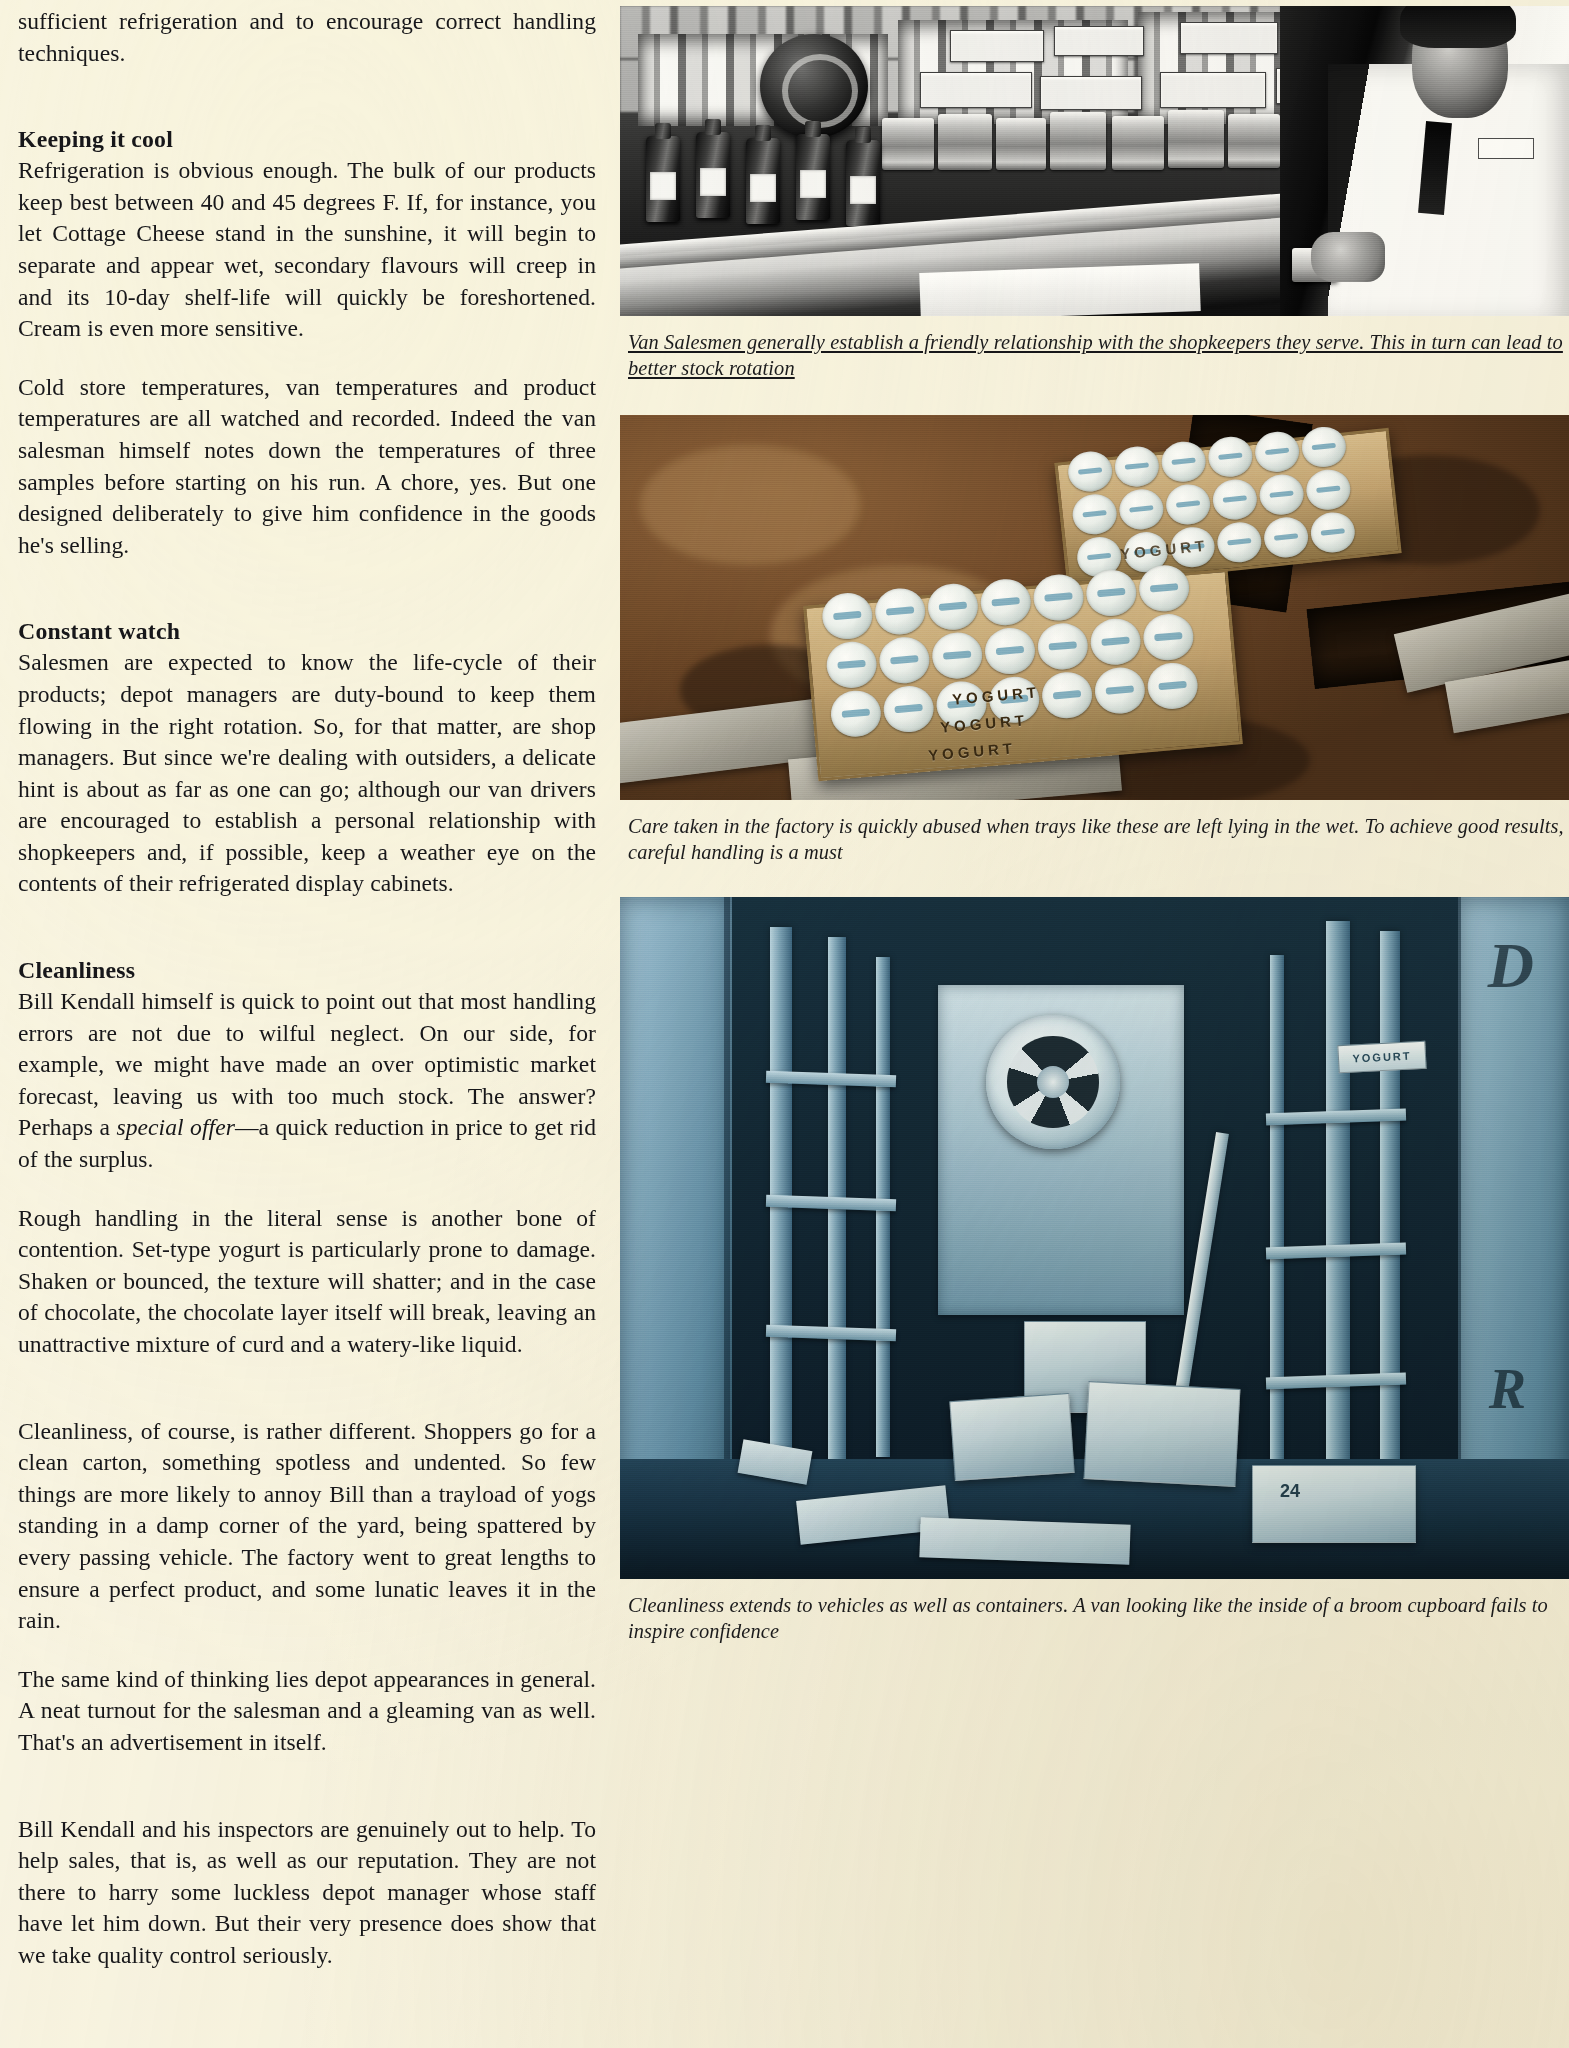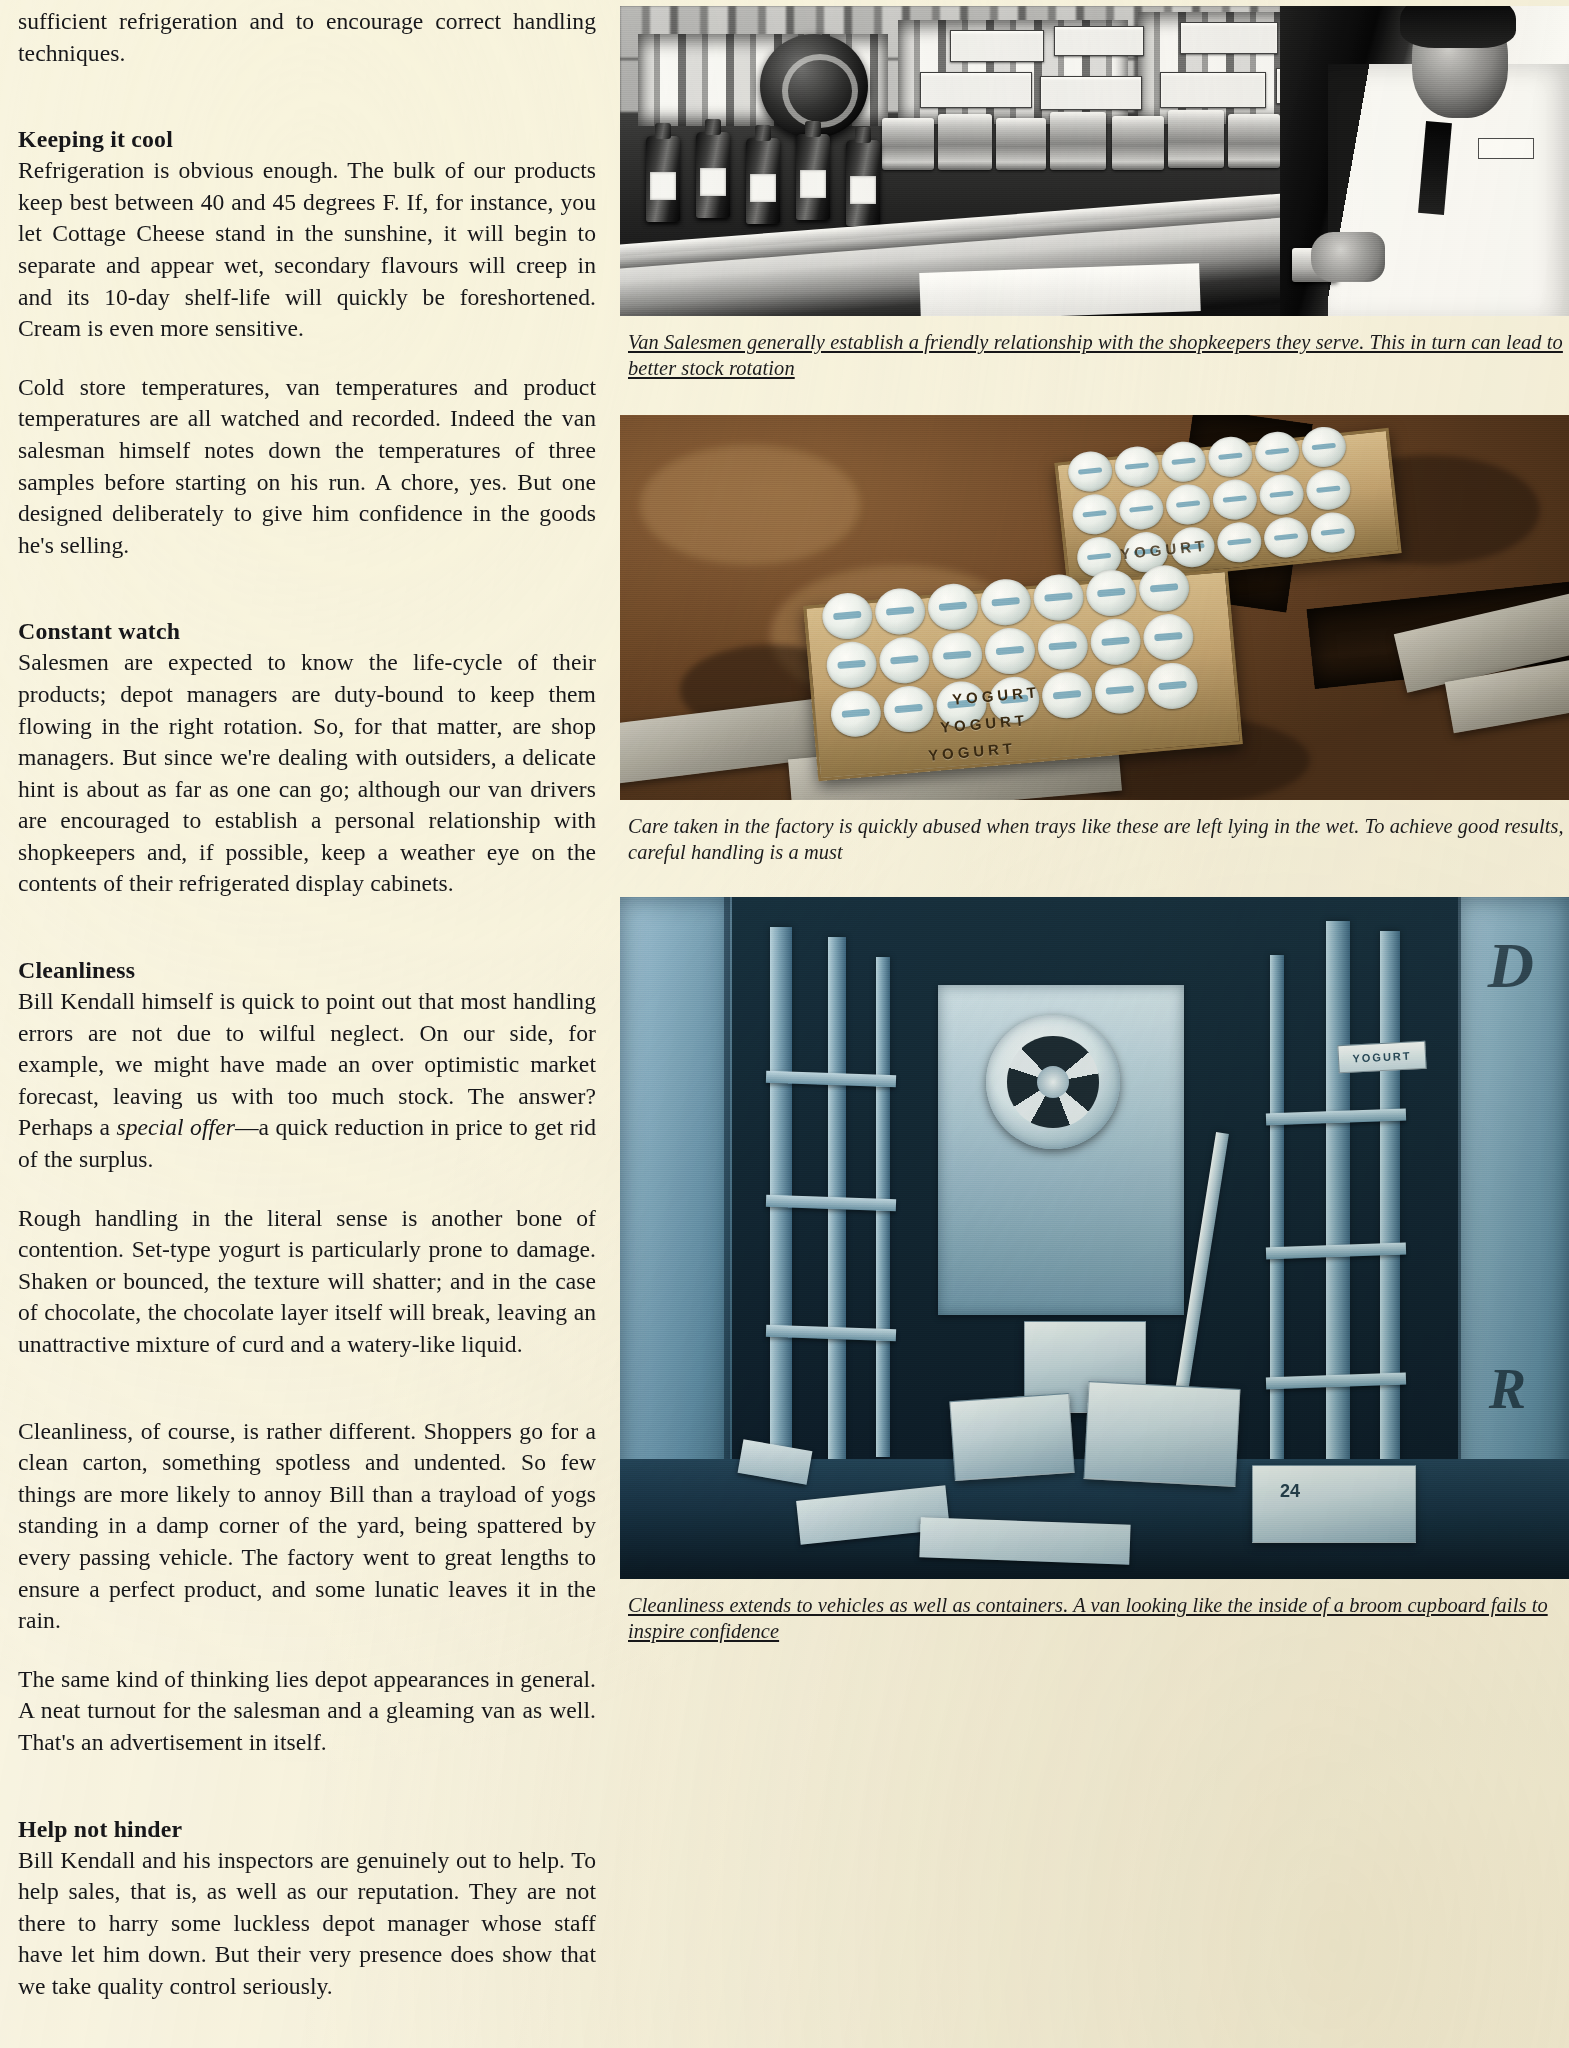--- a/index.html
+++ b/index.html
@@ -449,21 +449,20 @@
     <p class="para">
       <span>Bill Kendall himself is quick to point out that most handling errors are not due to wilful neglect. On our side, for example, we might have made an over optimistic market forecast, leaving us with too much stock. The answer? Perhaps a </span><span class="ital">special offer</span><span>—a quick reduction in price to get rid of the surplus.</span>
     </p>
     <p class="para">Rough handling in the literal sense is another bone of contention. Set-type yogurt is particularly prone to damage. Shaken or bounced, the texture will shatter; and in the case of chocolate, the chocolate layer itself will break, leaving an unattractive mixture of curd and a watery-like liquid.</p>
 
     <div class="sect-gap"></div>
     <p class="para">Cleanliness, of course, is rather different. Shoppers go for a clean carton, something spotless and undented. So few things are more likely to annoy Bill than a trayload of yogs standing in a damp corner of the yard, being spattered by every passing vehicle. The factory went to great lengths to ensure a perfect product, and some lunatic leaves it in the rain.</p>
     <p class="para">The same kind of thinking lies depot appearances in general. A neat turnout for the salesman and a gleaming van as well. That's an advertisement in itself.</p>
 
     <div class="sect-gap"></div>
-    <h2 class="sect-head">Help not hinder</h2>
     <p class="para">Bill Kendall and his inspectors are genuinely out to help. To help sales, that is, as well as our reputation. They are not there to harry some luckless depot manager whose staff have let him down. But their very presence does show that we take quality control seriously.</p>
 
   </div>
 
   <div class="photo-col">
 
     <div class="figure" style="margin-top:6px;text-decoration:underline;">
       <div class="photo1">
         <div class="p1-bgshelf"></div>
 
@@ -591,21 +590,21 @@
         <div class="p2-crate-label" style="left:332px; top:272px; transform:rotate(-5deg);">YOGURT</div>
         <div class="p2-crate-label" style="left:320px; top:300px; transform:rotate(-5deg);">YOGURT</div>
         <div class="p2-crate-label" style="left:308px; top:328px; transform:rotate(-5deg);">YOGURT</div>
         <div class="p2-crate-label" style="left:500px; top:126px; transform:rotate(-6deg); opacity:.8;">YOGURT</div>
 
         <div class="photo-noise"></div>
       </div>
       <div class="caption" style="margin-top:14px; padding-left:8px;">Care taken in the factory is quickly abused when trays like these are left lying in the wet. To achieve good results, careful handling is a must</div>
     </div>
 
-    <div class="figure" style="margin-top:32px;text-decoration:underline;">
+    <div class="figure" style="margin-top:32px;">
       <div class="photo3">
         <div class="p3-base"></div>
 
         <div class="p3-door" style="left:0; top:0; width:112px; height:682px;"></div>
         <div class="p3-doorline" style="left:104px; top:0; width:6px; height:682px;"></div>
 
         <div class="p3-door" style="left:838px; top:0; width:112px; height:682px;"></div>
         <div class="p3-doorline" style="left:834px; top:0; width:7px; height:682px;"></div>
 
         <div class="p3-dark" style="left:112px; top:0; width:726px; height:682px;"></div>

